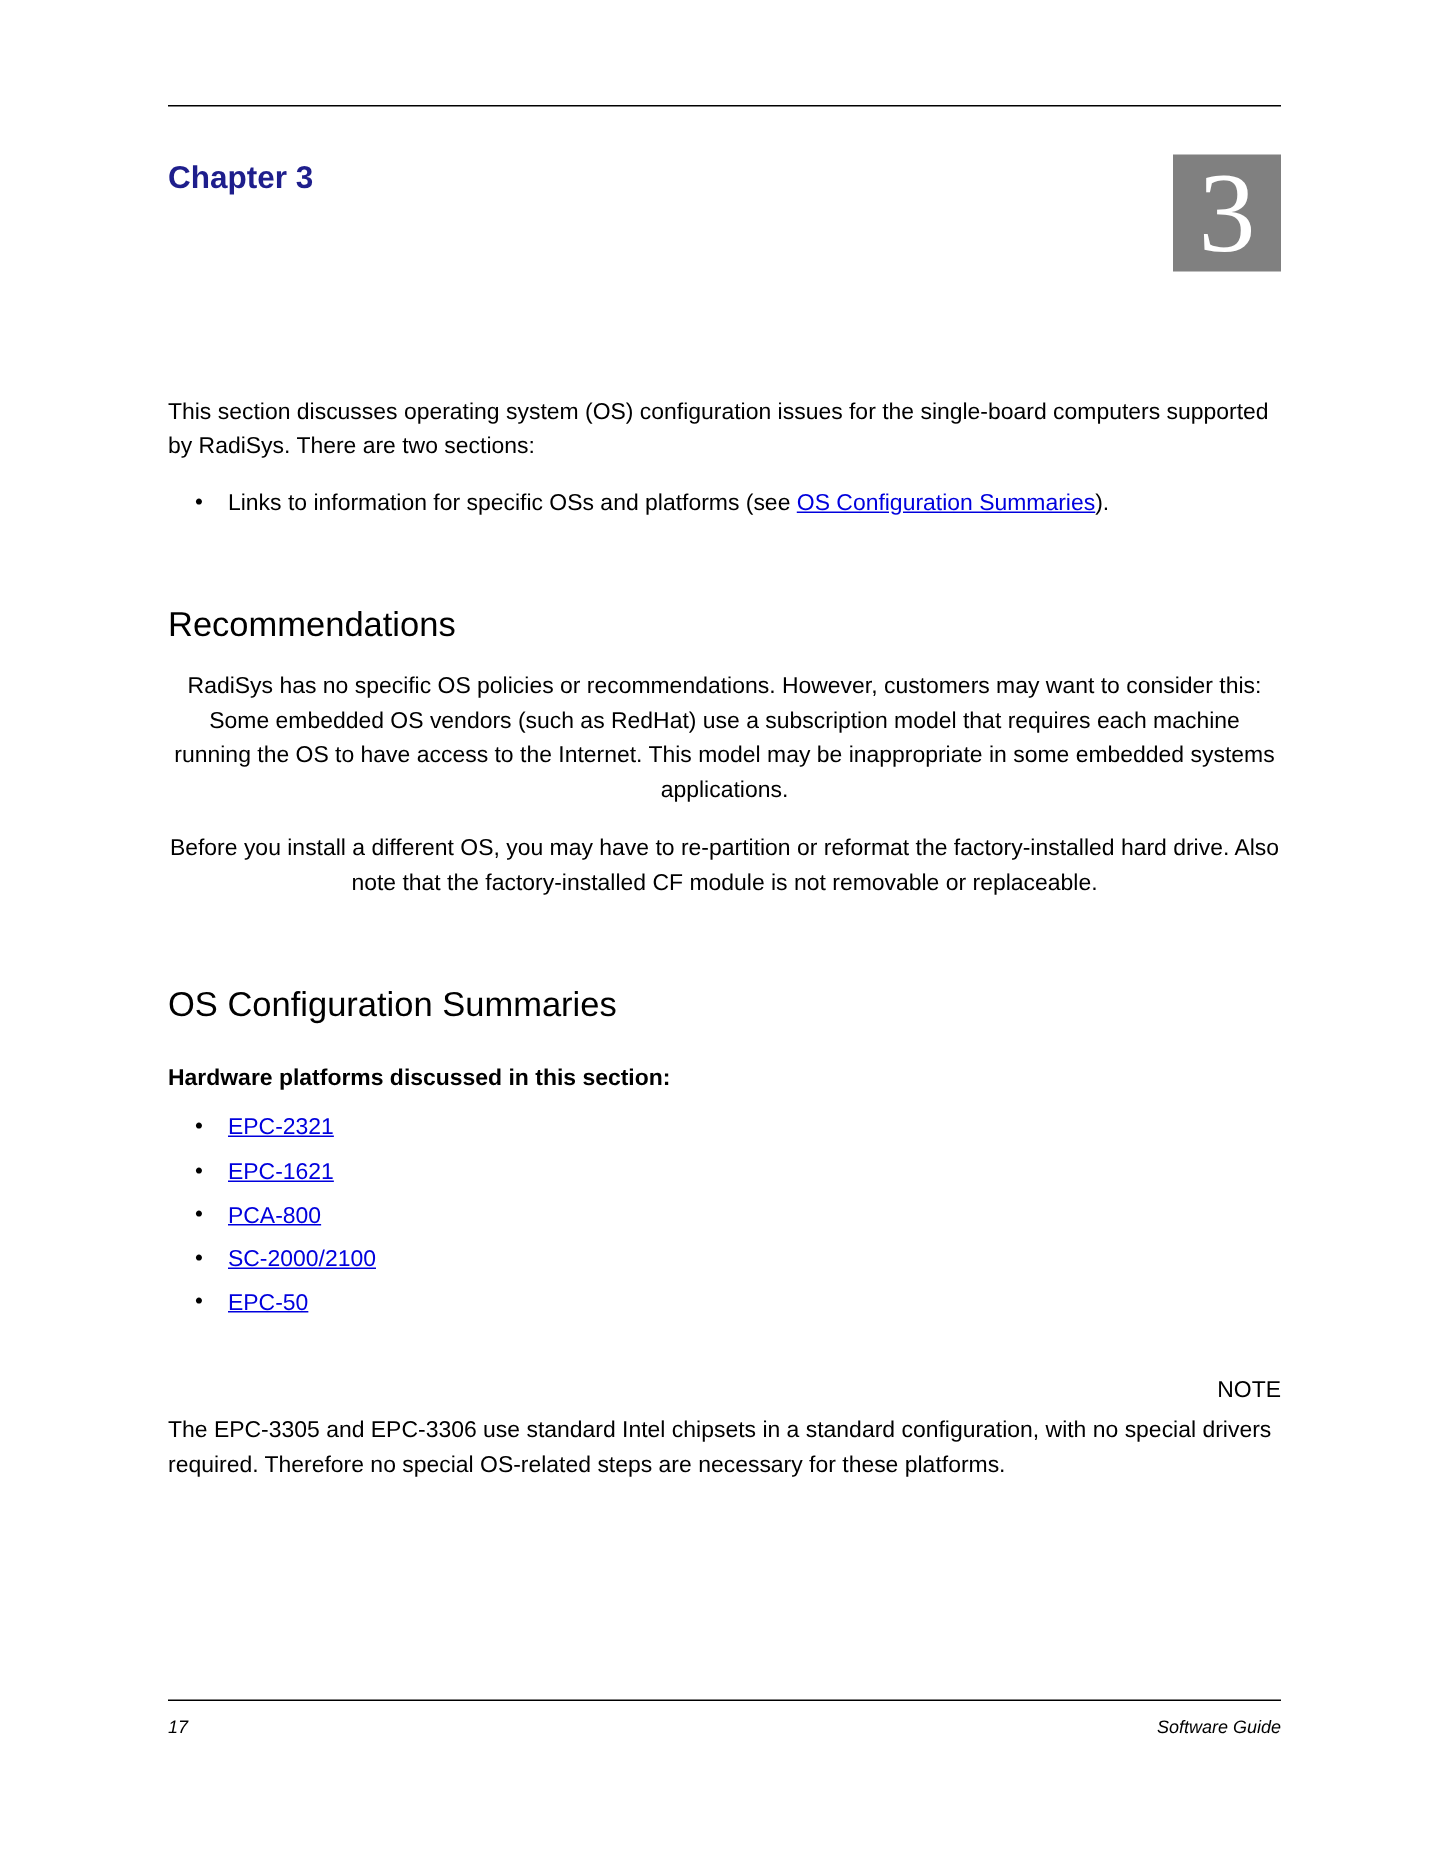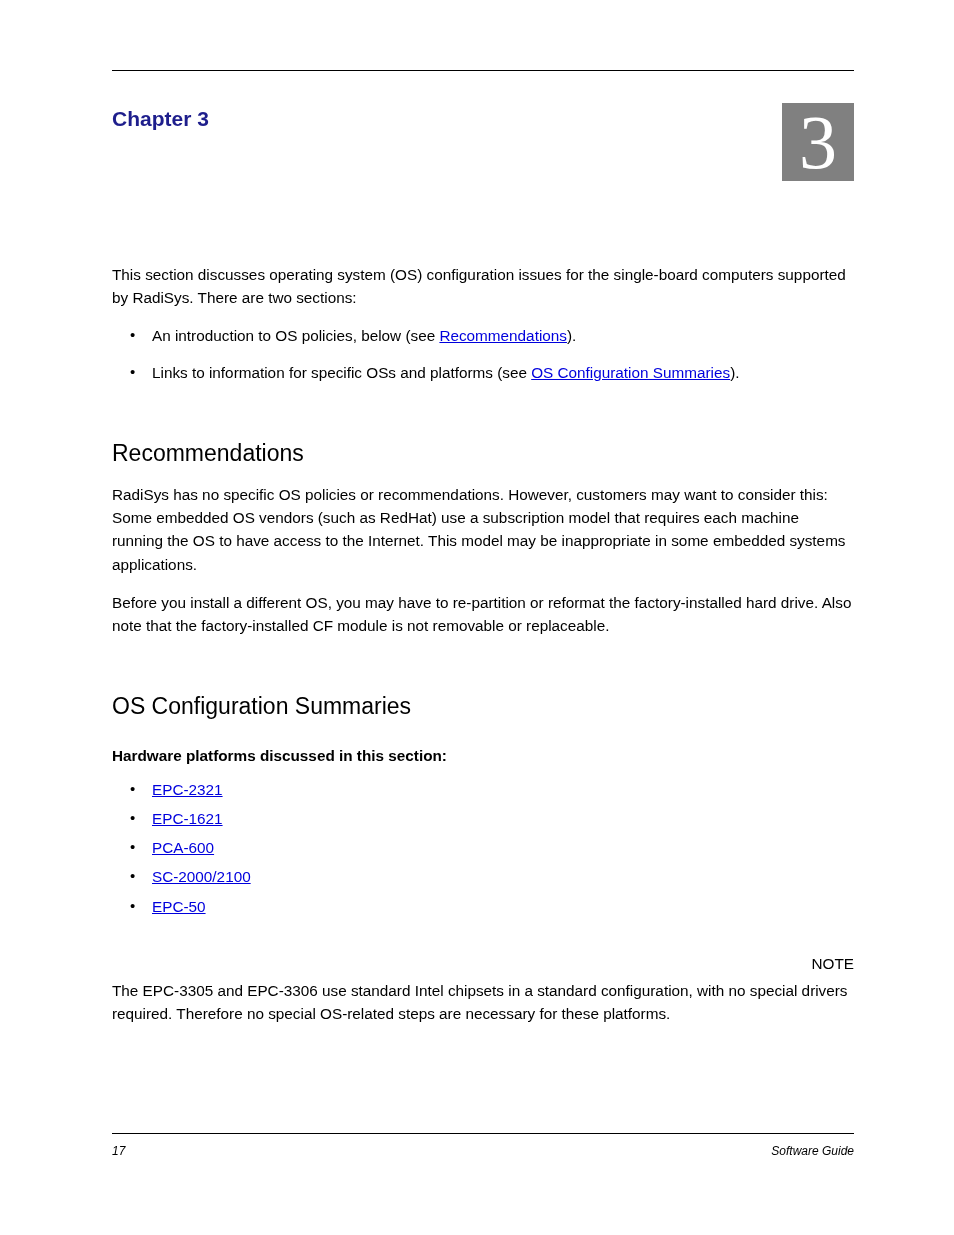--- a/index.html
+++ b/index.html
@@ -88,20 +88,21 @@
     }
     .section-heading {
       font-size: 23px;
       font-weight: 400;
       margin-top: 52px;
       margin-bottom: 12px;
       color: #000;
     }
     .para {
       margin-bottom: 15px;
+      text-align: center;
     }
     .subhead {
       font-size: 15.3px;
       font-weight: 600;
       margin-top: 20px;
       margin-bottom: 10px;
     }
     .link-list {
       list-style: none;
       padding-left: 24px;
@@ -156,38 +157,35 @@
       <div class="chapter-label">Chapter 3</div>
     </div>
     <div class="chapter-badge">3</div>
   </div>
 
   <div class="body-content">
     <p class="intro-text">This section discusses operating system (OS) configuration issues for the single-board computers supported by RadiSys. There are two sections:</p>
 
     <ul class="bullet-list">
       <li>
-        <span>An introduction to OS policies, below (see </span><a class="link">Recommendations</a><span>).</span>
-      </li>
-      <li>
         <span>Links to information for specific OSs and platforms (see </span><a class="link">OS Configuration Summaries</a><span>).</span>
       </li>
     </ul>
 
     <h2 class="section-heading">Recommendations</h2>
     <p class="para">RadiSys has no specific OS policies or recommendations. However, customers may want to consider this: Some embedded OS vendors (such as RedHat) use a subscription model that requires each machine running the OS to have access to the Internet. This model may be inappropriate in some embedded systems applications.</p>
     <p class="para">Before you install a different OS, you may have to re-partition or reformat the factory-installed hard drive. Also note that the factory-installed CF module is not removable or replaceable.</p>
 
     <h2 class="section-heading">OS Configuration Summaries</h2>
     <p class="subhead">Hardware platforms discussed in this section:</p>
 
     <ul class="link-list">
       <li><a class="link">EPC-2321</a></li>
       <li><a class="link">EPC-1621</a></li>
-      <li><a class="link">PCA-600</a></li>
+      <li><a class="link">PCA-800</a></li>
       <li><a class="link">SC-2000/2100</a></li>
       <li><a class="link">EPC-50</a></li>
     </ul>
 
     <div class="note-block">
       <p class="note-label">NOTE</p>
       <p>The EPC-3305 and EPC-3306 use standard Intel chipsets in a standard configuration, with no special drivers required. Therefore no special OS-related steps are necessary for these platforms.</p>
     </div>
   </div>
 </div>

